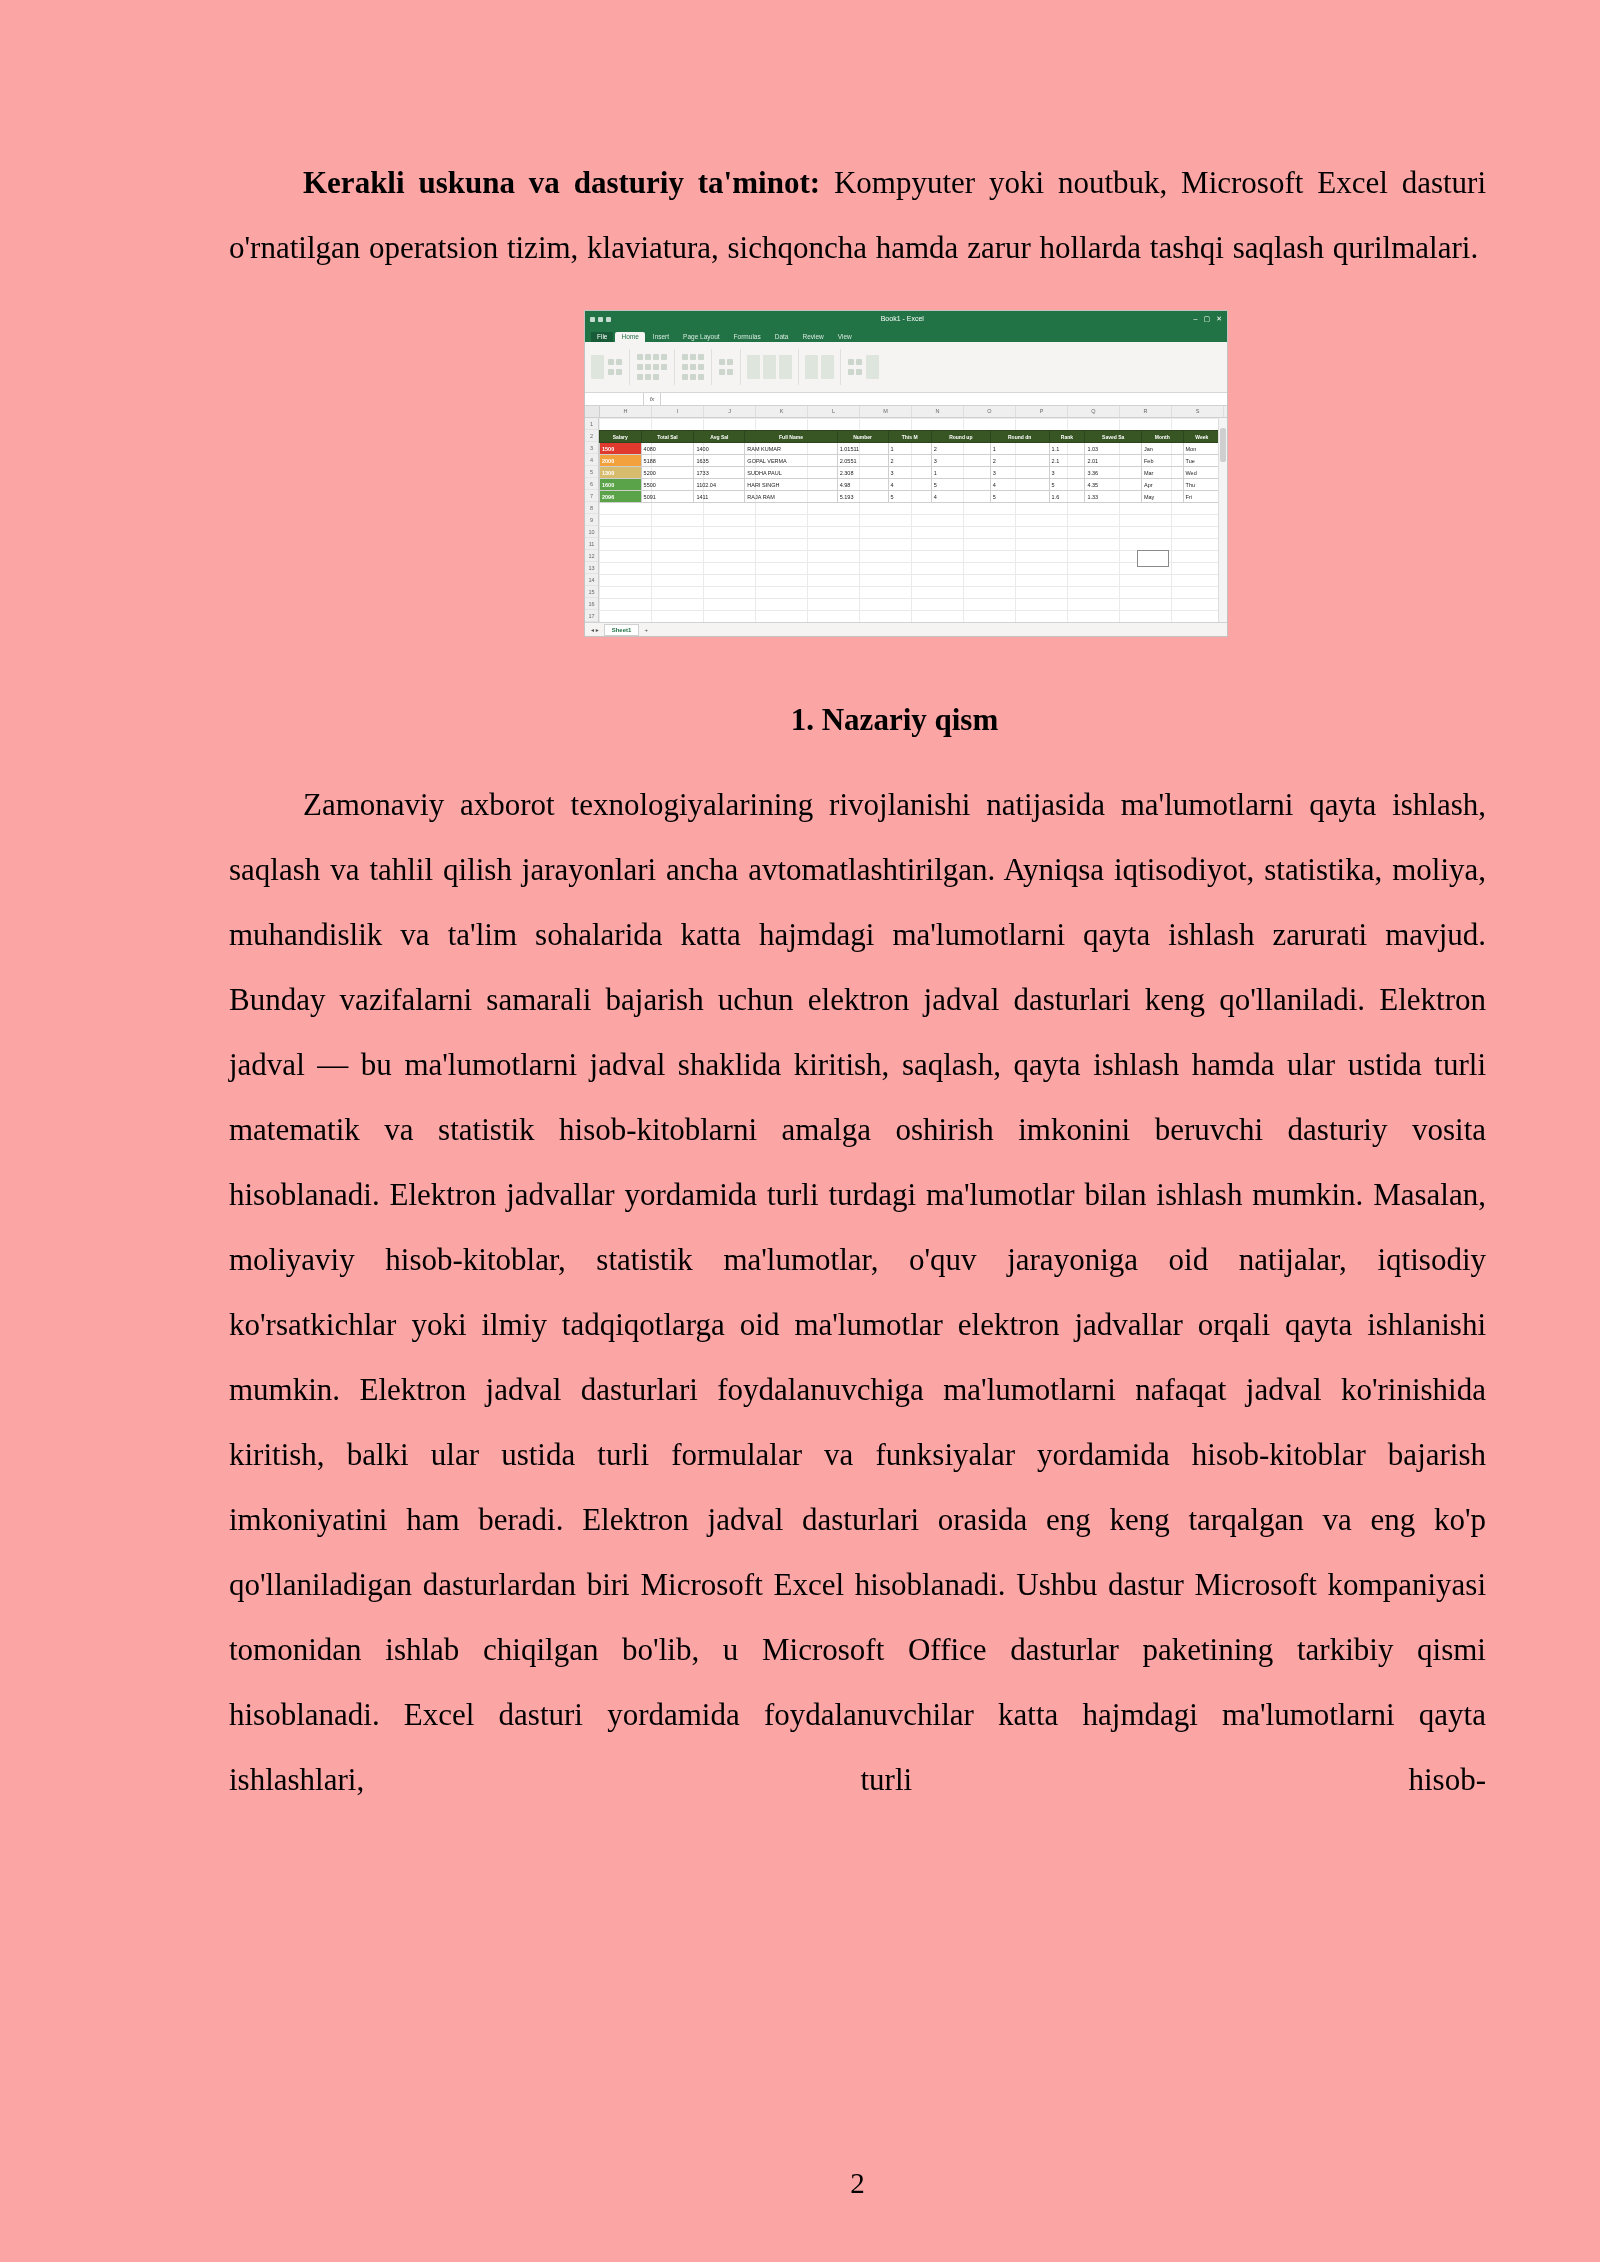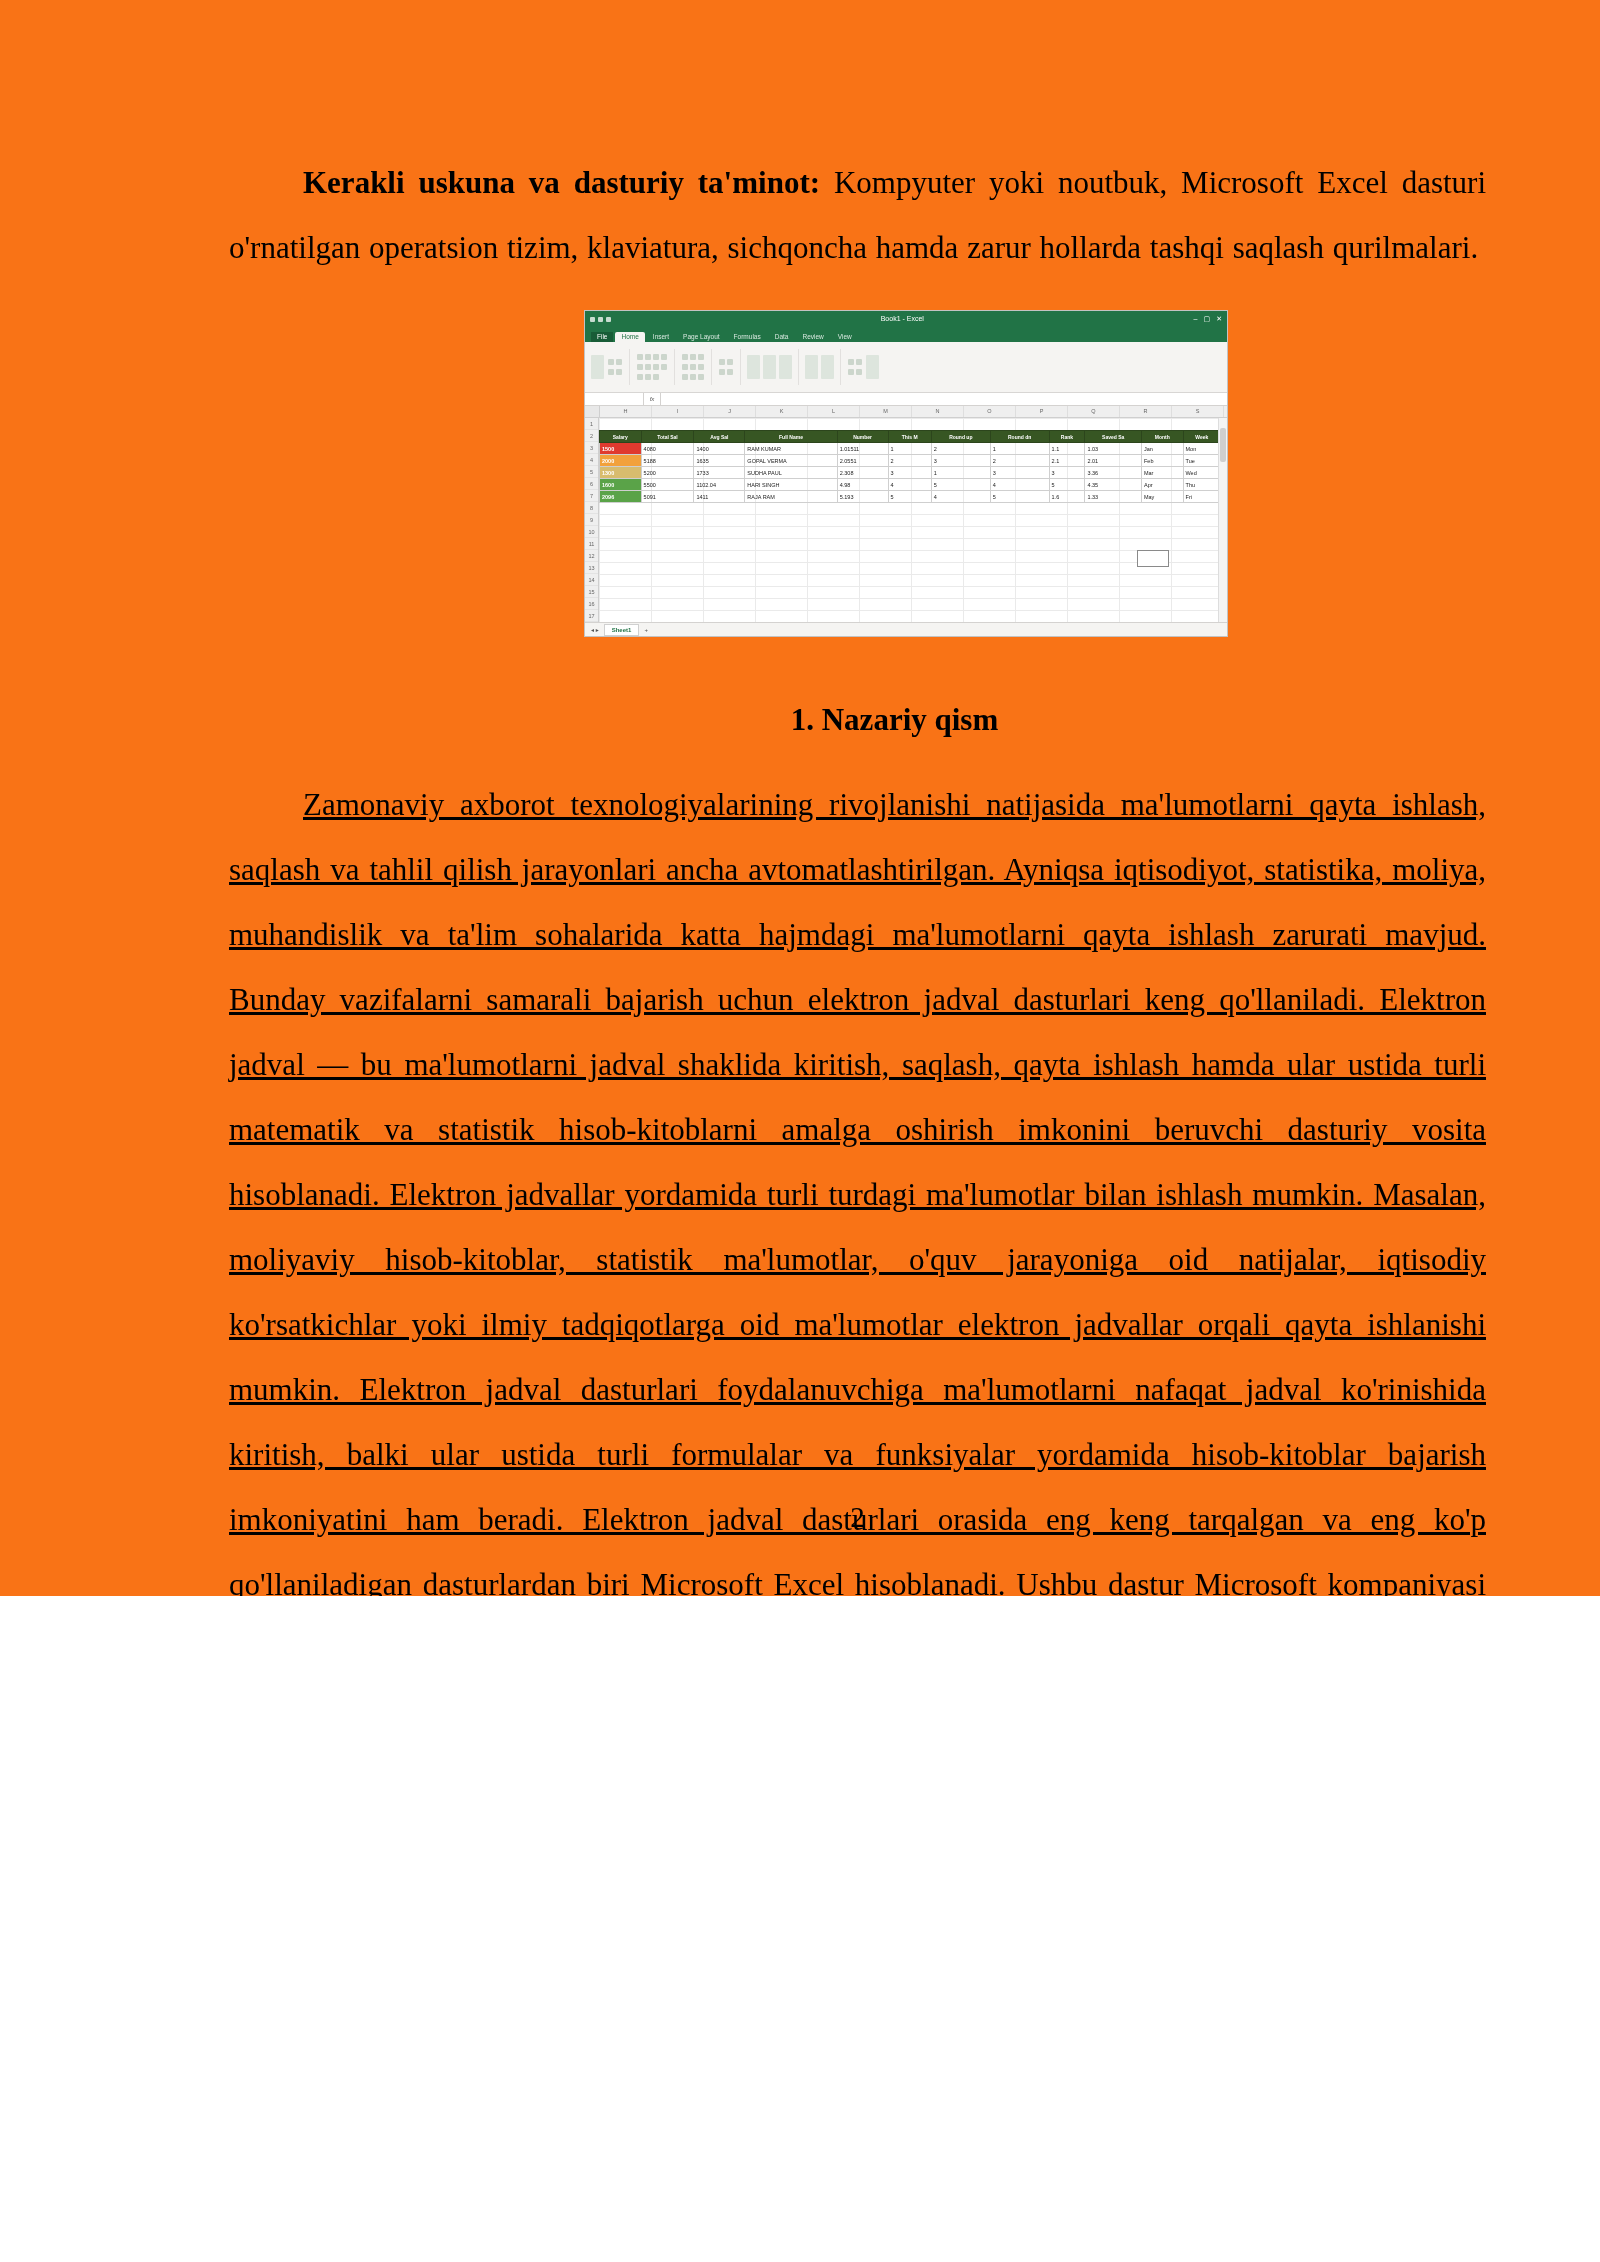--- a/index.html
+++ b/index.html
@@ -1,28 +1,28 @@
 <!DOCTYPE html>
 <html><head>
 <meta charset="utf-8">
 <style>
   html,body{margin:0;padding:0;}
   body{
     width:1600px;height:2262px;background:#ffffff;color:#000;
     font-family:"Liberation Serif","DejaVu Serif",serif;
   }
   .page{
-    position:relative;width:1600px;height:1596px;box-sizing:border-box;
-    padding:150px 114px 8px 229px;overflow:hidden;background:#f97316;
+    position:relative;width:1600px;height:2262px;box-sizing:border-box;
+    padding:150px 114px 8px 229px;overflow:hidden;background:#fca5a5;
   }
   .para{
     font-size:31px;line-height:65px;text-align:justify;margin:0;
     text-indent:74px;word-spacing:1px;
   }
-  .para.last-justify{text-align-last:justify;text-decoration:underline;}
+  .para.last-justify{text-align-last:justify;}
   .doc-h{font-size:31px;line-height:65px;font-weight:bold;margin:0 0 0 74px;}
   .doc-h.h1{margin-top:40px;text-align:center;}
   .doc-h.h2{margin-top:30px;}
   .para.body2{margin-top:20px;}
   .page-number{
     position:absolute;left:229px;bottom:62px;width:1257px;text-align:center;
     font-size:29px;color:#000;
   }
 
   

